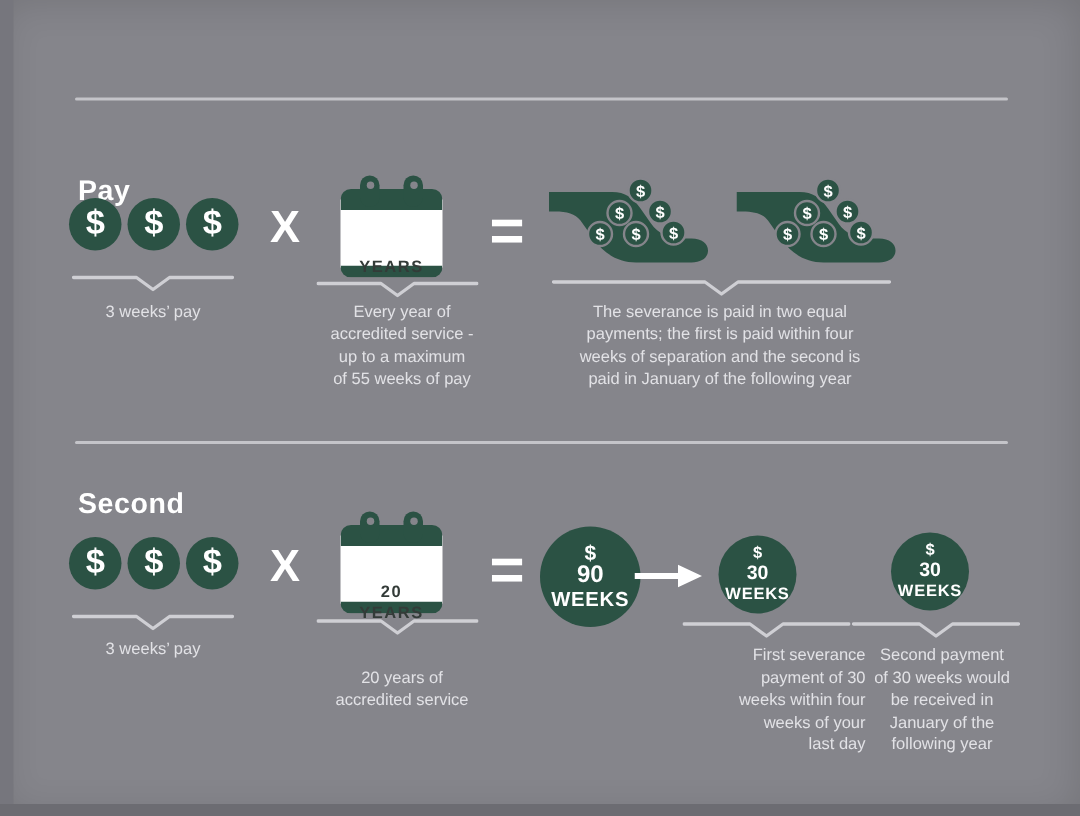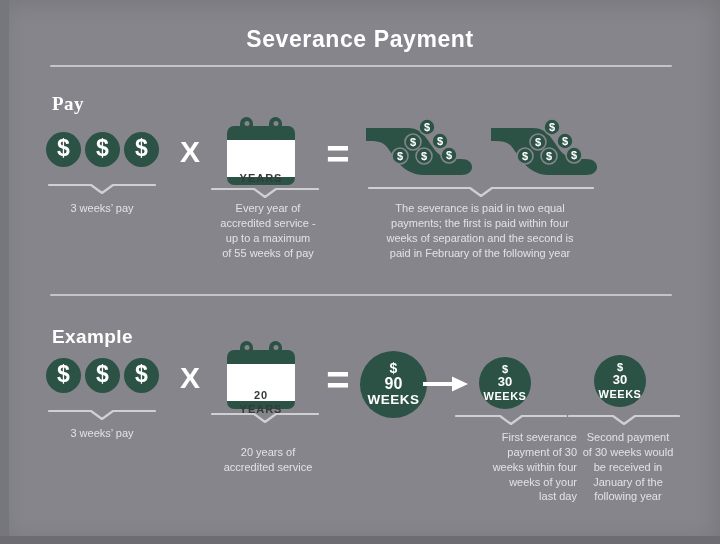--- a/index.html
+++ b/index.html
@@ -66,26 +66,25 @@
 
   .arrow{position:absolute;}
 </style>
 </head>
 <body style="--bg: #85858B; --frame-left: #76767D; --frame-bottom: #6C6C72; --green: #2B5244; --white: #FFFFFF; --caption: #E2E2E6; --divider: #CFCFD4; --cal-text: #333B38;">
 
 <div class="stage">
   <div class="frame-left"></div>
   <div class="frame-bottom"></div>
 
-  <div class="title">Severance Payment</div>
   <div class="divider d1"></div>
   <div class="divider d2"></div>
 
   <div>
-    <div class="heading" style="left:52px;top:93px;font-family:Liberation Serif, serif;">Pay</div>
+    <div class="heading" style="left:52px;top:117px;">Pay</div>
 
     <div class="coins" style="left:46px;top:132px;">
       <div class="coin">
           <span>$</span>
         </div>
       <div class="coin">
           <span>$</span>
         </div>
       <div class="coin">
           <span>$</span>
@@ -155,25 +154,25 @@
     </svg>
 
     <div class="caption" style="left:32px;top:201px;width:140px;">3 weeks’ pay</div>
     <div class="caption" style="left:198px;top:201px;width:140px;">Every year of
 accredited service -
 up to a maximum
 of 55 weeks of pay</div>
     <div class="caption" style="left:349px;top:201px;width:262px;">The severance is paid in two equal
 payments; the first is paid within four
 weeks of separation and the second is
-paid in February of the following year</div>
+paid in January of the following year</div>
   </div>
 
   <div>
-    <div class="heading" style="left:52px;top:326px;">Example</div>
+    <div class="heading" style="left:52px;top:326px;">Second</div>
 
     <div class="coins" style="left:46px;top:358px;">
       <div class="coin">
           <span>$</span>
         </div>
       <div class="coin">
           <span>$</span>
         </div>
       <div class="coin">
           <span>$</span>

